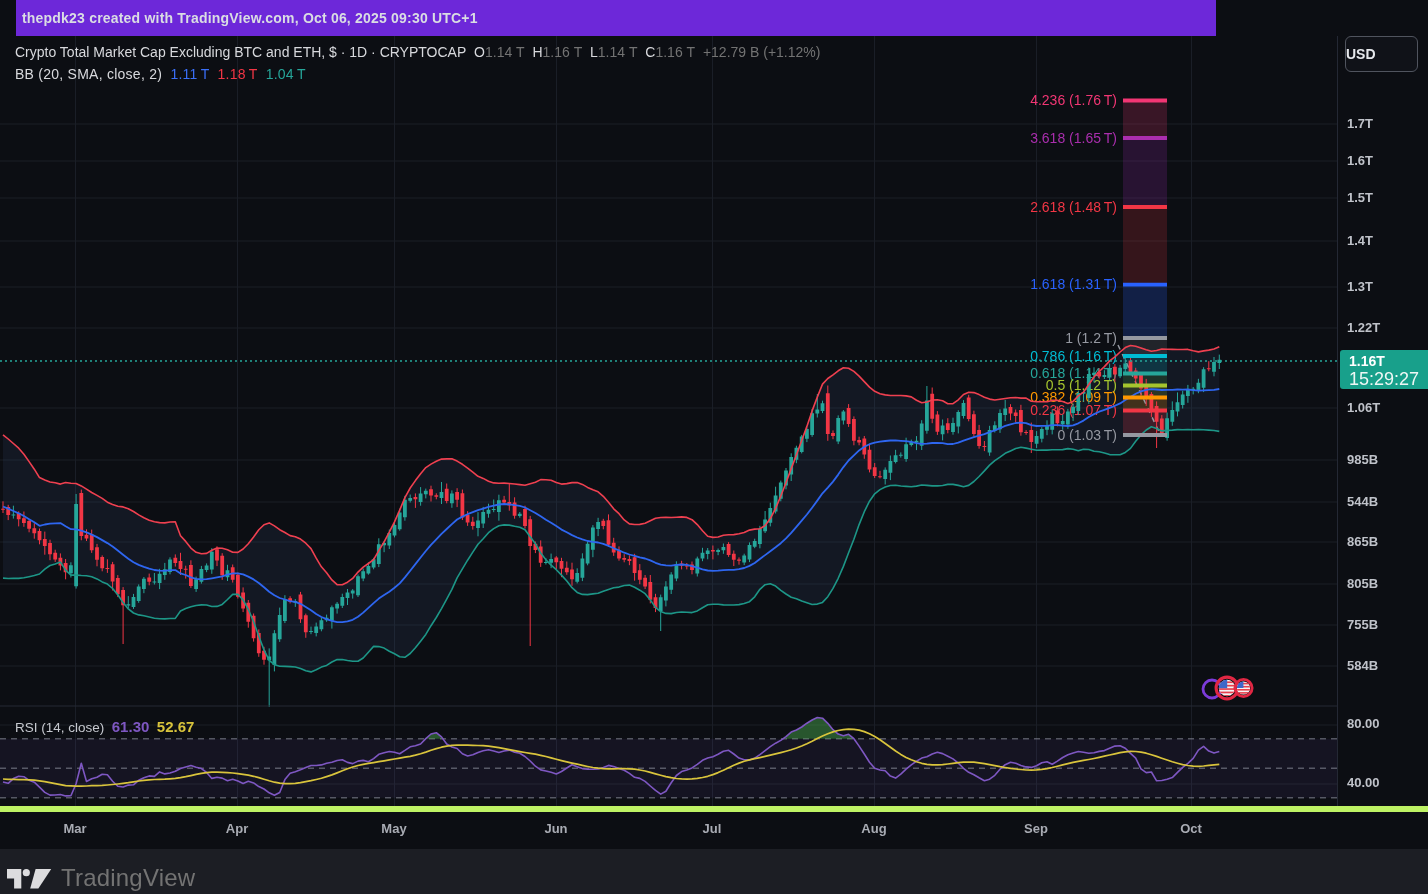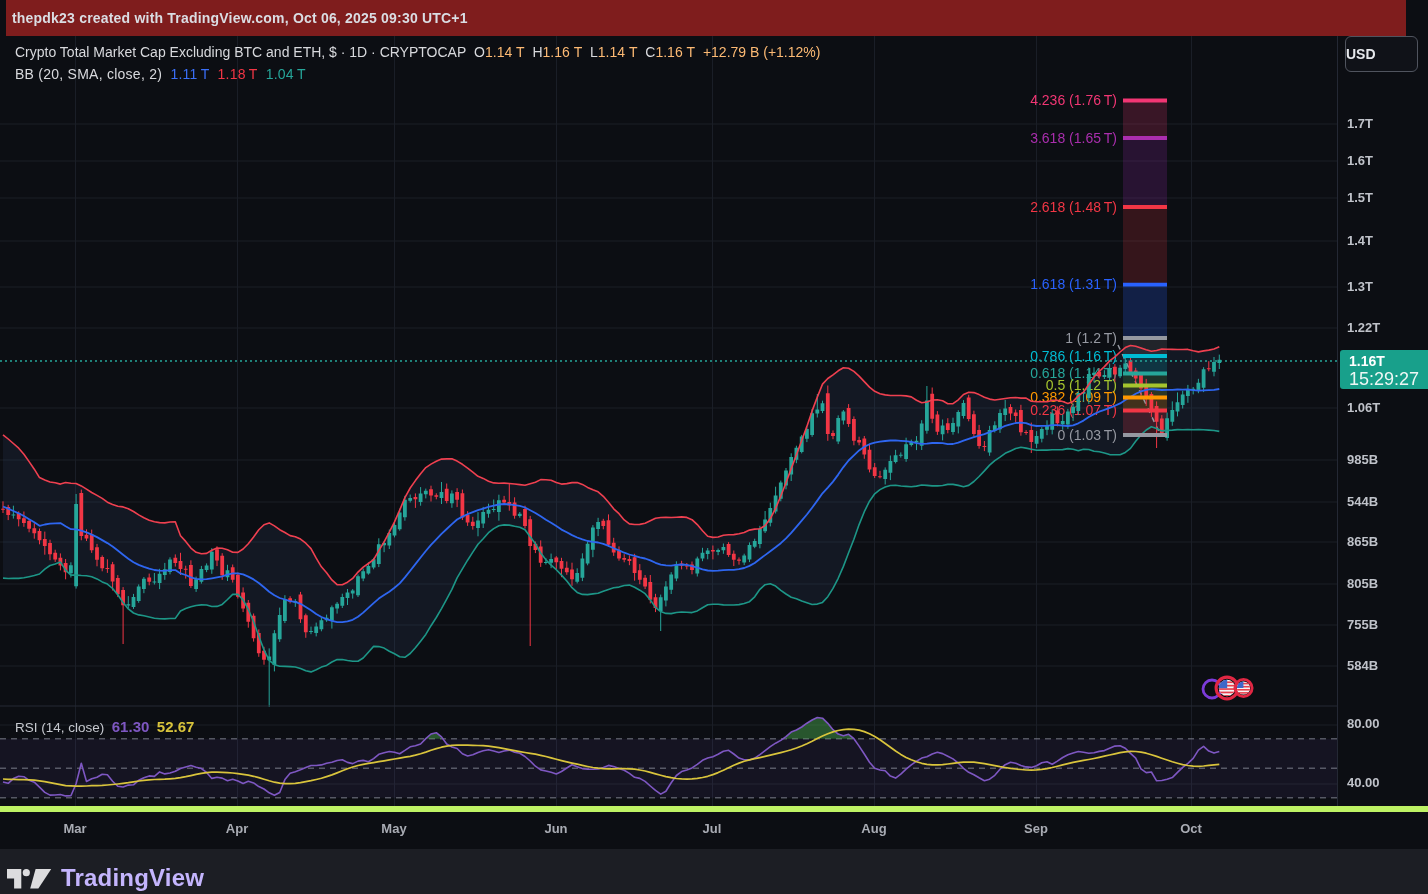--- a/index.html
+++ b/index.html
@@ -1,31 +1,31 @@
 <!DOCTYPE html>
 <html><head><meta charset="utf-8">
 <style>
 *{margin:0;padding:0;box-sizing:border-box}
 html,body{width:1428px;height:894px;background:#0c0e13;overflow:hidden;font-family:"Liberation Sans",sans-serif}
-#topbar{position:absolute;left:6px;top:0;width:1400px;height:36px;background:#7f1d1d;color:#dadde3;font-size:14px;font-weight:700;line-height:37px;padding-left:6px;letter-spacing:0.2px}
+#topbar{position:absolute;left:16px;top:0;width:1200px;height:36px;background:#6d28d9;color:#dadde3;font-size:14px;font-weight:700;line-height:37px;padding-left:6px;letter-spacing:0.2px}
 #chart{position:absolute;left:0;top:36px;width:1428px;height:770px;background:#0c0e13}
 #axis{position:absolute;left:1337px;top:36px;width:91px;height:813px;border-left:1px solid #242834;background:#0c0e13}
 .pl{position:absolute;left:9px;font-size:13px;font-weight:700;color:#bfc2c9;white-space:nowrap}
 #usd{position:absolute;left:7px;top:0px;width:73px;height:36px;border:1px solid #50545e;border-radius:6px;color:#e6e8ec;font-size:14px;font-weight:700;text-align:left;line-height:34px;background:rgba(20,22,28,0.6)}
 #badge{position:absolute;left:2px;top:314px;width:98px;height:39px;background:#18a08b;border-radius:3px;color:#fff;text-align:left;padding-left:9px}
 #badge .b1{font-size:14px;font-weight:700;line-height:20px;padding-top:1px}
 #badge .b2{font-size:18px;font-weight:400;line-height:17px;color:#eef7f5}
 #legend{position:absolute;left:15px;top:8px;color:#d8d9dd;font-size:14px;white-space:nowrap}
 #legend .r2{margin-top:6px;font-size:14px;letter-spacing:0.25px}
-.gv{color:#fdba74}
+.gv{color:#737373}
 #taxis{position:absolute;left:0;top:806px;width:1428px;height:43px;background:#0c0e13;border-top:6px solid #bef264}
 .ml{position:absolute;top:9px;width:40px;text-align:center;font-size:13px;font-weight:700;color:#a9acb4}
 #botbar{position:absolute;left:0;top:849px;width:1428px;height:45px;background:#1c1e24}
 #tvlogo{position:absolute;left:7px;top:15px;display:flex;align-items:center}
-#tvlogo span{color:#c4b5fd;font-size:24px;font-weight:700;margin-left:9px;letter-spacing:0.2px}
+#tvlogo span{color:#737373;font-size:24px;font-weight:400;margin-left:9px;letter-spacing:0.2px}
 #tvlogo svg{margin-top:2px}
 </style></head>
 <body>
 <div id="topbar">thepdk23 created with TradingView.com, Oct 06, 2025 09:30 UTC+1</div>
 <div id="chart">
 <svg width="1337" height="770" viewBox="0 0 1337 770" style="position:absolute;left:0;top:0">
 <path d="M75.5,0V770 M237.5,0V770 M394.5,0V770 M556.5,0V770 M712.5,0V770 M874.5,0V770 M1036.5,0V770 M1191.5,0V770 M0,88.0H1337 M0,125.0H1337 M0,162.0H1337 M0,205.0H1337 M0,251.0H1337 M0,292.0H1337 M0,372.0H1337 M0,424.0H1337 M0,466.0H1337 M0,506.0H1337 M0,548.0H1337 M0,589.0H1337 M0,630.0H1337 M0,689.0H1337 M0,748.0H1337" stroke="#1a1e27" fill="none" stroke-width="1"></path>
 <path d="M3.0,398.8 L8.2,403.0 L13.4,407.5 L18.7,412.2 L23.9,418.2 L29.1,425.6 L34.3,433.2 L39.5,441.6 L44.8,443.9 L50.0,446.0 L55.2,446.8 L60.4,448.1 L65.6,446.5 L70.9,447.3 L76.1,447.5 L81.3,449.9 L86.5,453.1 L91.7,456.5 L97.0,459.4 L102.2,462.4 L107.4,466.2 L112.6,468.4 L117.8,470.2 L123.1,470.9 L128.3,472.7 L133.5,475.5 L138.7,478.9 L143.9,481.8 L149.2,484.2 L154.4,485.7 L159.6,486.6 L164.8,486.9 L170.0,486.0 L175.3,485.8 L180.5,499.7 L185.7,505.4 L190.9,512.1 L196.1,516.3 L201.4,517.8 L206.6,517.4 L211.8,514.2 L217.0,512.1 L222.2,512.2 L227.5,513.7 L232.7,516.3 L237.9,516.4 L243.1,513.0 L248.3,507.8 L253.6,501.0 L258.8,493.8 L264.0,488.7 L269.2,486.9 L274.4,489.9 L279.7,493.7 L284.9,496.5 L290.1,499.6 L295.3,500.7 L300.5,503.1 L305.8,507.2 L311.0,512.6 L316.2,522.2 L321.4,530.8 L326.6,536.8 L331.9,543.9 L337.1,548.7 L342.3,548.8 L347.5,546.2 L352.7,542.4 L358.0,536.1 L363.2,531.2 L368.4,527.5 L373.6,523.7 L378.8,514.6 L384.1,505.9 L389.3,496.2 L394.5,485.9 L399.7,474.1 L404.9,461.6 L410.2,452.0 L415.4,444.6 L420.6,437.7 L425.8,431.6 L431.0,428.1 L436.3,425.3 L441.5,423.1 L446.7,422.9 L451.9,422.8 L457.1,425.1 L462.4,428.3 L467.6,432.1 L472.8,436.2 L478.0,440.3 L483.2,442.4 L488.5,445.2 L493.7,446.9 L498.9,447.3 L504.1,447.1 L509.3,447.5 L514.6,448.0 L519.8,448.6 L525.0,449.3 L530.2,447.8 L535.4,446.2 L540.7,443.6 L545.9,443.8 L551.1,444.3 L556.3,446.6 L561.5,448.1 L566.8,447.6 L572.0,446.6 L577.2,446.6 L582.4,448.4 L587.6,451.4 L592.9,453.8 L598.1,455.8 L603.3,460.3 L608.5,466.3 L613.7,472.8 L619.0,477.7 L624.2,483.9 L629.4,487.9 L634.6,488.5 L639.8,488.4 L645.1,487.3 L650.3,484.8 L655.5,482.2 L660.7,481.5 L665.9,481.4 L671.2,481.5 L676.4,481.2 L681.6,480.9 L686.8,481.4 L692.0,483.7 L697.3,488.6 L702.5,494.8 L707.7,500.2 L712.9,501.4 L718.1,501.0 L723.4,499.3 L728.6,498.7 L733.8,498.6 L739.0,497.8 L744.2,496.5 L749.5,494.1 L754.7,493.1 L759.9,492.8 L765.1,489.6 L770.3,482.6 L775.6,472.4 L780.8,460.0 L786.0,446.8 L791.2,432.6 L796.4,419.0 L801.7,404.4 L806.9,390.4 L812.1,374.9 L817.3,361.1 L822.5,348.1 L827.8,342.5 L833.0,338.9 L838.2,334.8 L843.4,331.8 L848.6,332.3 L853.9,335.4 L859.1,340.1 L864.3,345.6 L869.5,351.1 L874.7,355.3 L880.0,357.7 L885.2,358.9 L890.4,359.5 L895.6,359.5 L900.8,359.5 L906.1,359.9 L911.3,360.9 L916.5,364.2 L921.7,366.7 L926.9,366.0 L932.2,364.0 L937.4,363.7 L942.6,364.8 L947.8,367.7 L953.0,367.6 L958.3,363.8 L963.5,358.5 L968.7,356.3 L973.9,356.6 L979.1,358.6 L984.4,361.2 L989.6,363.1 L994.8,364.0 L1000.0,363.2 L1005.2,362.5 L1010.5,361.8 L1015.7,361.5 L1020.9,362.1 L1026.1,362.1 L1031.3,365.2 L1036.6,365.8 L1041.8,365.7 L1047.0,365.8 L1052.2,364.4 L1057.4,364.4 L1062.7,365.5 L1067.9,367.4 L1073.1,365.4 L1078.3,359.9 L1083.5,356.1 L1088.8,348.5 L1094.0,341.0 L1099.2,335.5 L1104.4,330.6 L1109.6,324.9 L1114.9,320.9 L1120.1,316.0 L1125.3,311.6 L1130.5,309.5 L1135.7,310.2 L1141.0,311.9 L1146.2,313.7 L1151.4,315.3 L1156.6,314.5 L1161.8,313.0 L1167.1,313.3 L1172.3,313.4 L1177.5,313.5 L1182.7,313.5 L1187.9,313.4 L1193.2,314.8 L1198.4,315.9 L1203.6,314.9 L1208.8,314.1 L1214.0,313.0 L1219.3,310.7 L1219.3,395.4 L1214.0,394.5 L1208.8,394.1 L1203.6,393.8 L1198.4,393.5 L1193.2,393.7 L1187.9,393.6 L1182.7,393.7 L1177.5,393.6 L1172.3,394.1 L1167.1,394.4 L1161.8,394.9 L1156.6,392.5 L1151.4,390.8 L1146.2,394.0 L1141.0,398.9 L1135.7,405.3 L1130.5,412.4 L1125.3,416.4 L1120.1,418.8 L1114.9,418.7 L1109.6,418.6 L1104.4,417.0 L1099.2,415.8 L1094.0,415.3 L1088.8,413.5 L1083.5,413.2 L1078.3,414.8 L1073.1,413.3 L1067.9,412.6 L1062.7,413.6 L1057.4,413.8 L1052.2,413.8 L1047.0,414.1 L1041.8,414.1 L1036.6,414.3 L1031.3,413.2 L1026.1,412.1 L1020.9,411.2 L1015.7,412.6 L1010.5,414.9 L1005.2,417.3 L1000.0,421.1 L994.8,424.6 L989.6,429.1 L984.4,434.9 L979.1,440.5 L973.9,445.5 L968.7,449.4 L963.5,450.7 L958.3,449.4 L953.0,448.4 L947.8,448.4 L942.6,449.5 L937.4,449.9 L932.2,449.9 L926.9,449.4 L921.7,449.0 L916.5,450.1 L911.3,450.7 L906.1,450.4 L900.8,450.0 L895.6,449.3 L890.4,449.5 L885.2,451.0 L880.0,453.6 L874.7,457.8 L869.5,465.2 L864.3,475.7 L859.1,488.6 L853.9,503.2 L848.6,516.7 L843.4,530.4 L838.2,542.3 L833.0,552.4 L827.8,560.7 L822.5,566.4 L817.3,568.1 L812.1,568.5 L806.9,566.7 L801.7,565.0 L796.4,562.7 L791.2,561.2 L786.0,558.0 L780.8,554.3 L775.6,550.1 L770.3,547.8 L765.1,548.7 L759.9,553.3 L754.7,560.8 L749.5,565.7 L744.2,567.5 L739.0,568.6 L733.8,569.0 L728.6,569.0 L723.4,568.9 L718.1,568.3 L712.9,568.2 L707.7,568.7 L702.5,571.7 L697.3,574.9 L692.0,576.6 L686.8,576.3 L681.6,576.0 L676.4,576.5 L671.2,577.6 L665.9,577.4 L660.7,575.6 L655.5,571.4 L650.3,563.9 L645.1,557.7 L639.8,554.2 L634.6,551.2 L629.4,549.1 L624.2,549.5 L619.0,551.1 L613.7,551.8 L608.5,553.5 L603.3,555.3 L598.1,557.2 L592.9,557.9 L587.6,558.6 L582.4,558.4 L577.2,556.4 L572.0,551.7 L566.8,545.0 L561.5,539.1 L556.3,533.7 L551.1,529.1 L545.9,523.7 L540.7,517.0 L535.4,507.8 L530.2,500.8 L525.0,493.7 L519.8,491.2 L514.6,490.3 L509.3,489.1 L504.1,488.9 L498.9,489.7 L493.7,492.6 L488.5,496.7 L483.2,502.8 L478.0,508.2 L472.8,516.1 L467.6,524.2 L462.4,532.9 L457.1,541.9 L451.9,553.3 L446.7,563.1 L441.5,572.6 L436.3,581.5 L431.0,589.7 L425.8,598.4 L420.6,605.3 L415.4,611.7 L410.2,617.5 L404.9,621.3 L399.7,620.7 L394.5,617.8 L389.3,615.2 L384.1,612.1 L378.8,610.6 L373.6,610.4 L368.4,616.3 L363.2,622.0 L358.0,625.3 L352.7,625.2 L347.5,624.5 L342.3,623.5 L337.1,623.6 L331.9,626.0 L326.6,629.4 L321.4,631.1 L316.2,633.8 L311.0,635.9 L305.8,634.8 L300.5,632.5 L295.3,631.0 L290.1,630.6 L284.9,630.4 L279.7,630.2 L274.4,628.7 L269.2,624.4 L264.0,613.9 L258.8,600.2 L253.6,585.8 L248.3,573.3 L243.1,563.9 L237.9,558.3 L232.7,558.4 L227.5,563.5 L222.2,568.4 L217.0,570.4 L211.8,570.5 L206.6,569.0 L201.4,568.9 L196.1,569.5 L190.9,570.8 L185.7,572.6 L180.5,575.0 L175.3,582.4 L170.0,582.5 L164.8,582.9 L159.6,582.7 L154.4,582.2 L149.2,581.0 L143.9,579.8 L138.7,578.9 L133.5,577.0 L128.3,572.9 L123.1,566.6 L117.8,558.7 L112.6,552.5 L107.4,548.1 L102.2,545.9 L97.0,542.9 L91.7,540.7 L86.5,539.7 L81.3,539.5 L76.1,539.1 L70.9,539.1 L65.6,534.1 L60.4,526.1 L55.2,528.0 L50.0,529.5 L44.8,533.2 L39.5,538.0 L34.3,539.5 L29.1,540.7 L23.9,541.8 L18.7,542.4 L13.4,542.4 L8.2,542.5 L3.0,542.1 Z" fill="rgba(56,82,125,0.16)" stroke="none"></path>
 <rect x="1123" y="64.5" width="44" height="37.5" fill="rgba(242,54,116,0.20)"></rect>
 <rect x="1123" y="102.0" width="44" height="69.0" fill="rgba(156,39,176,0.20)"></rect>

